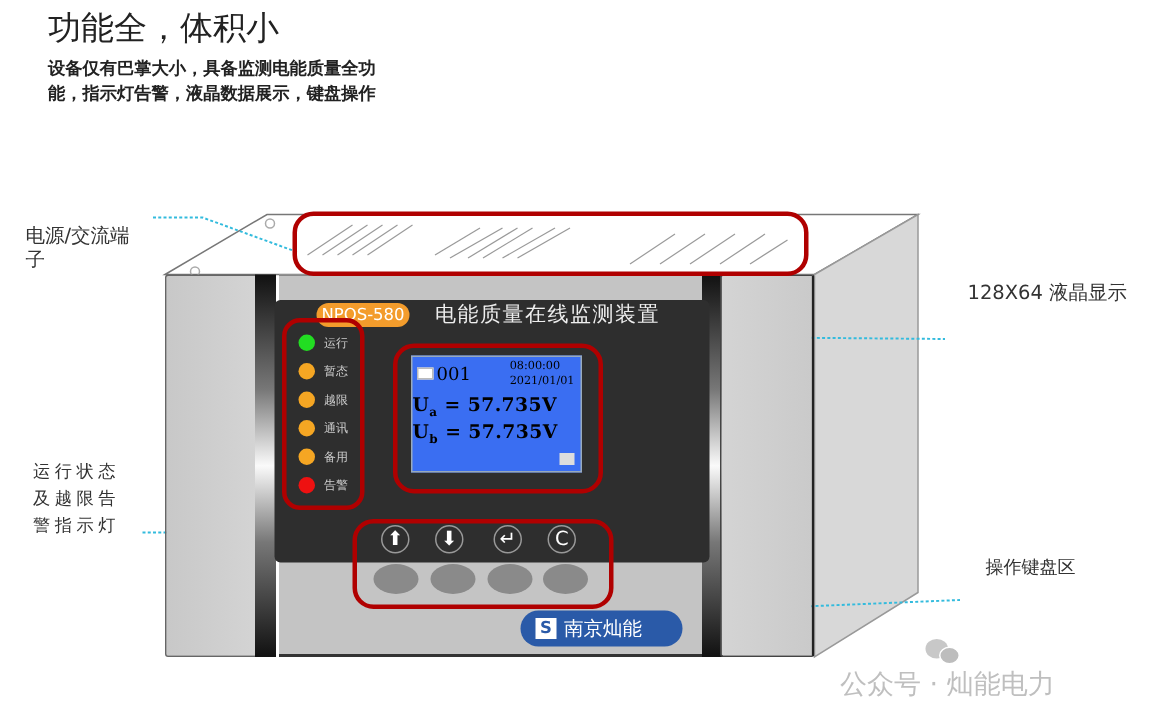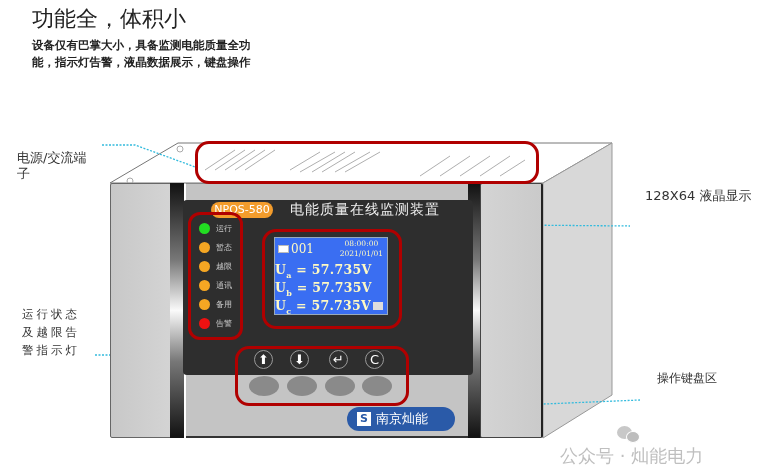--- a/index.html
+++ b/index.html
@@ -20,24 +20,24 @@
     .rail { top: 183px; width: 14px; height: 255px; background: linear-gradient(180deg,#111 0%,#777 30%,#fafafa 50%,#777 70%,#111 100%); }
     .front { left: 186px; top: 183px; width: 294px; height: 255px; background: #c4c4c4; border-top: 1px solid #888; border-bottom: 2px solid #333; }
     .panel { left: 183px; top: 200px; width: 290px; height: 175px; background: #2e2e2e; border-radius: 4px; }
     .model-badge { left: 211px; top: 202px; width: 62px; height: 16px; background: #f39c2c; border-radius: 8px; color: #fff; font-size: 11px; text-align: center; line-height: 16px; }
     .panel-title { left: 290px; top: 201px; color: #eee; font-size: 14px; letter-spacing: 1px; }
     .led-box { left: 188px; top: 212px; width: 55px; height: 128px; border: 3px solid #b00000; border-radius: 12px; text-align: center; }
     .led-row { position: absolute; left: 8px; display: flex; align-items: center; }
     .led { width: 11px; height: 11px; border-radius: 50%; }
     .led-label { font-size: 8px; color: #ccc; margin-left: 6px; }
     .lcd-frame { left: 262px; top: 229px; width: 140px; height: 100px; border: 3px solid #b00000; border-radius: 14px; }
-    .lcd { left: 274px; top: 237px; width: 114px; height: 78px; background: #3a6ef2; border: 1px solid #9ab; color: #fef9c3; font-family: "DejaVu Serif", "Liberation Serif", serif; }
+    .lcd { left: 274px; top: 237px; width: 114px; height: 78px; background: #3a6ef2; border: 1px solid #9ab; color: #000000; font-family: "DejaVu Serif", "Liberation Serif", serif; }
     .lcd-id { left: 3px; top: 4px; font-size: 12px; display: flex; align-items: center; }
     .mail { width: 11px; height: 8px; background: #fff; border: 1px solid #bbb; margin-right: 2px; position: relative; }
-    .lcd-time { right: 4px; top: 1px; font-size: 7.5px; text-align: center; line-height: 10px; }
+    .lcd-time { right: 4px; top: 1px; font-size: 7.5px; text-align: left; line-height: 10px; }
     .lcd-line { left: 0; font-size: 12.5px; letter-spacing: 0.3px; font-weight: bold; }
     .lcd-line sub { font-size: 8px; }
     .signal { right: 4px; bottom: 4px; width: 10px; height: 8px; background: #ddd; }
     .key-frame { left: 235px; top: 346px; width: 174px; height: 60px; border: 3px solid #b00000; border-radius: 14px; }
     .key-icon { width: 19px; height: 19px; border: 1px solid #999; border-radius: 50%; color: #fff; font-size: 13px; text-align: center; line-height: 17px; background: #2e2e2e; }
     .key { width: 30px; height: 20px; background: #8a8a8a; border-radius: 50%; }
     .brand { left: 347px; top: 407px; width: 108px; height: 24px; background: #2a5aa8; border-radius: 12px; color: #fff; font-size: 13px; display: flex; align-items: center; padding-left: 10px; }
     .brand-logo { width: 14px; height: 14px; background: #fff; color: #2a5aa8; font-size: 11px; font-weight: bold; text-align: center; line-height: 14px; margin-right: 5px; }
     .terminal-frame { left: 195px; top: 141px; width: 344px; height: 43px; border: 3px solid #b00000; border-radius: 14px; background: transparent; }
     .watermark { left: 560px; top: 426px; font-size: 18px; color: #bfbfbf; display: flex; align-items: center; flex-direction: column; }
@@ -148,24 +148,20 @@
     <div>2021/01/01</div>
   </div>
   <div class="abs lcd-line" style="top:24px">
     <span>U</span><sub>a</sub>
     <span>= 57.735V</span>
   </div>
   <div class="abs lcd-line" style="top:42px">
     <span>U</span><sub>b</sub>
     <span>= 57.735V</span>
   </div>
-  <div class="abs lcd-line" style="top:60px">
-    <span>U</span><sub>c</sub>
-    <span>= 57.735V</span>
-  </div>
   <div class="abs signal"></div>
 </div>
 
 <div class="abs key-frame"></div>
 <div class="abs key-icon" style="left:254px;top:350px">⬆</div>
 <div class="abs key-icon" style="left:290px;top:350px">⬇</div>
 <div class="abs key-icon" style="left:329px;top:350px">↵</div>
 <div class="abs key-icon" style="left:365px;top:350px">C</div>
 <div class="abs key" style="left:249px;top:376px"></div>
 <div class="abs key" style="left:287px;top:376px"></div>

